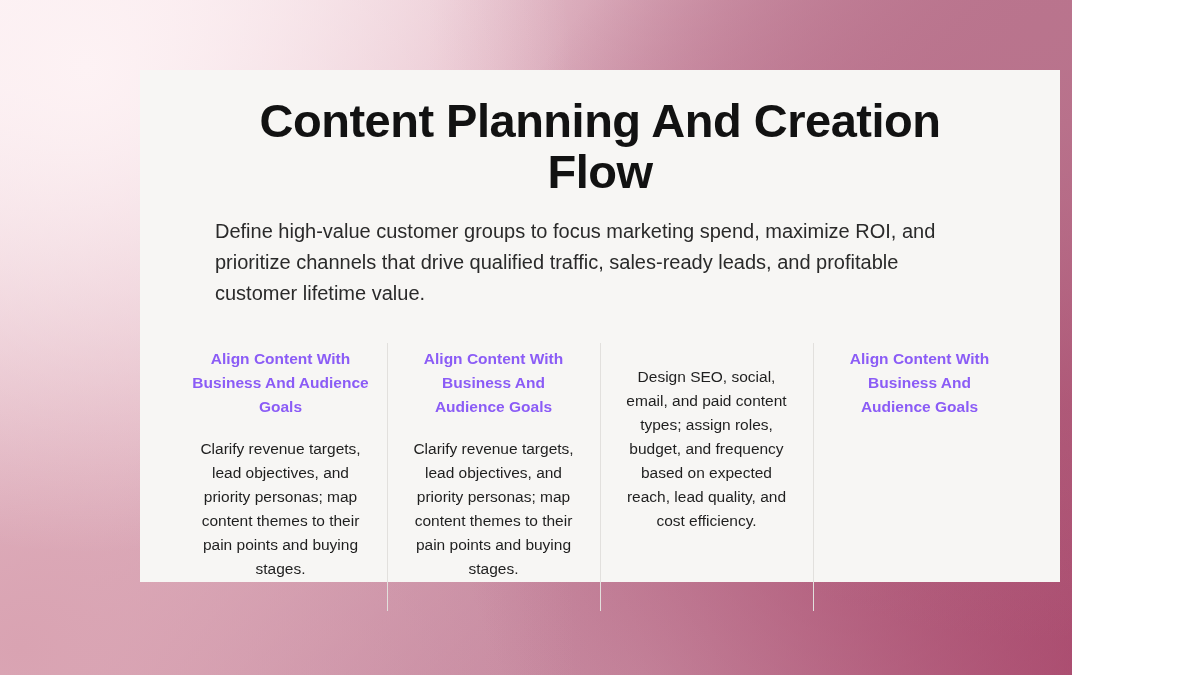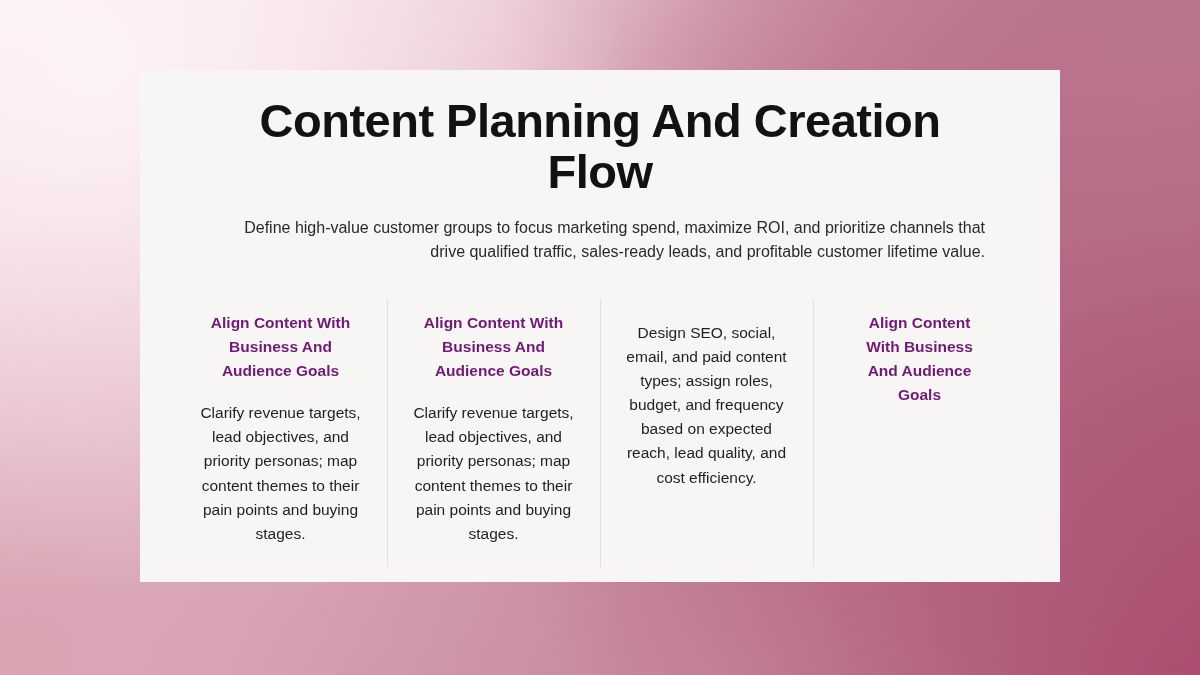--- a/index.html
+++ b/index.html
@@ -9,21 +9,21 @@
   body {
     width: 1200px;
     height: 675px;
     overflow: hidden;
     font-family: "Liberation Sans", sans-serif;
     background: #ffffff;
   }
 
   .slide-canvas {
     position: relative;
-    width: 1200px;
+    width: 1072px;
     height: 675px;
     background:
       radial-gradient(circle at 8% 10%, #fdf2f4 0%, rgba(253,242,244,0) 42%),
       radial-gradient(circle at 2% 96%, #d9a3b2 0%, rgba(217,163,178,0) 45%),
       radial-gradient(circle at 97% 4%, #b9748d 0%, rgba(185,116,141,0) 50%),
       radial-gradient(circle at 100% 60%, #a8486b 0%, rgba(168,72,107,0) 55%),
       radial-gradient(circle at 60% 100%, #c98ea3 0%, rgba(201,142,163,0) 60%),
       linear-gradient(135deg, #fbeff2 0%, #e6bfcb 32%, #c78da4 62%, #a9466c 100%);
     box-sizing: border-box;
   }
@@ -46,22 +46,22 @@
     font-size: 47px;
     line-height: 1.08;
     font-weight: bold;
     letter-spacing: -0.5px;
     color: #121212;
   }
 
   .subtitle {
     margin: 18px auto 0 auto;
     max-width: 770px;
-    text-align: right;
-    font-size: 16px;
+    text-align: left;
+    font-size: 20px;
     line-height: 1.56;
     color: #2a2a2a;
     font-weight: 400;
   }
 
   .columns {
     display: flex;
     margin-top: 38px;
     align-items: flex-start;
   }
@@ -78,25 +78,25 @@
     content: "";
     position: absolute;
     left: 0;
     top: -4px;
     width: 1px;
     height: 268px;
     background: #e2e0dd;
   }
 
   .col-heading {
-    margin: 8px;
+    margin: 0;
     font-size: 15.5px;
     line-height: 1.55;
     font-weight: bold;
-    color: #701a75;
+    color: #8b5cf6;
     text-align: center;
   }
 
   .col-body {
     margin: 18px 0 0 0;
     font-size: 15.5px;
     line-height: 1.55;
     color: #1f1f1f;
     font-weight: 400;
   }

